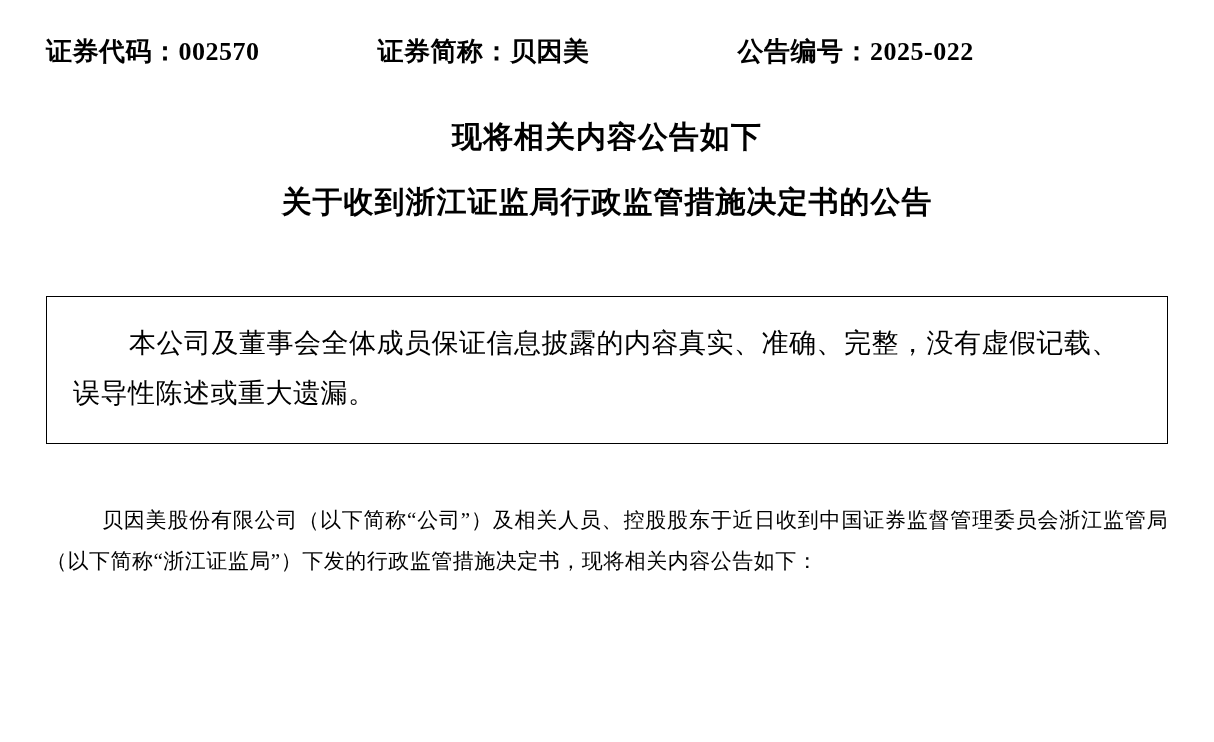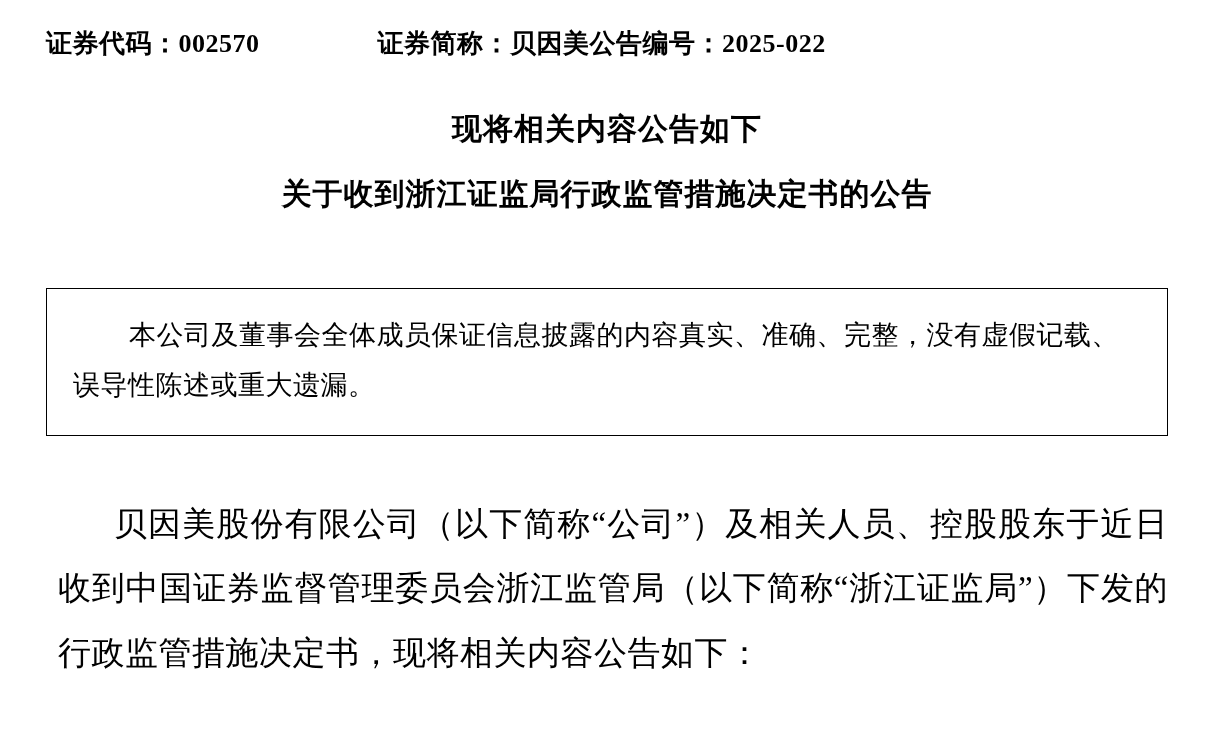--- a/index.html
+++ b/index.html
@@ -12,36 +12,36 @@
     height: 742px;
     font-family: "Liberation Serif", "DejaVu Serif", serif;
     color: #000000;
     overflow: hidden;
   }
   .page {
     position: relative;
     width: 1214px;
     height: 742px;
     box-sizing: border-box;
-    padding: 0 46px;
+    padding: 8px 46px;
   }
 
   
   .header-row {
     display: flex;
     align-items: baseline;
     padding-top: 26px;
     font-size: 26px;
     font-weight: bold;
     letter-spacing: 0.5px;
     white-space: nowrap;
   }
   .header-code { flex: 0 0 auto; }
   .header-name { flex: 0 0 auto; margin-left: 118px; }
-  .header-no   { flex: 0 0 auto; }
+  .header-no   { flex: 0 0 auto; margin-left: 148px; }
 
   
   .title-block {
     margin-top: 48px;
     text-align: center;
   }
   .title-line-1 {
     font-size: 30px;
     font-weight: bold;
     letter-spacing: 1px;
@@ -67,26 +67,25 @@
     line-height: 1.85;
     text-indent: 56px;
     letter-spacing: 0.5px;
   }
 
   
   .body-block {
     margin-top: 56px;
   }
   .body-paragraph {
-    font-size: 33px;
+    font-size: 21px;
     line-height: 1.95;
     text-indent: 56px;
     letter-spacing: 0.5px;
     text-align: justify;
-    margin-left: 12px;
   }
 </style>
 </head>
 <body>
 
 <div class="page">
 
   <div class="header-row">
     <span class="header-code">证券代码：002570</span>
     <span class="header-name">证券简称：贝因美</span>

